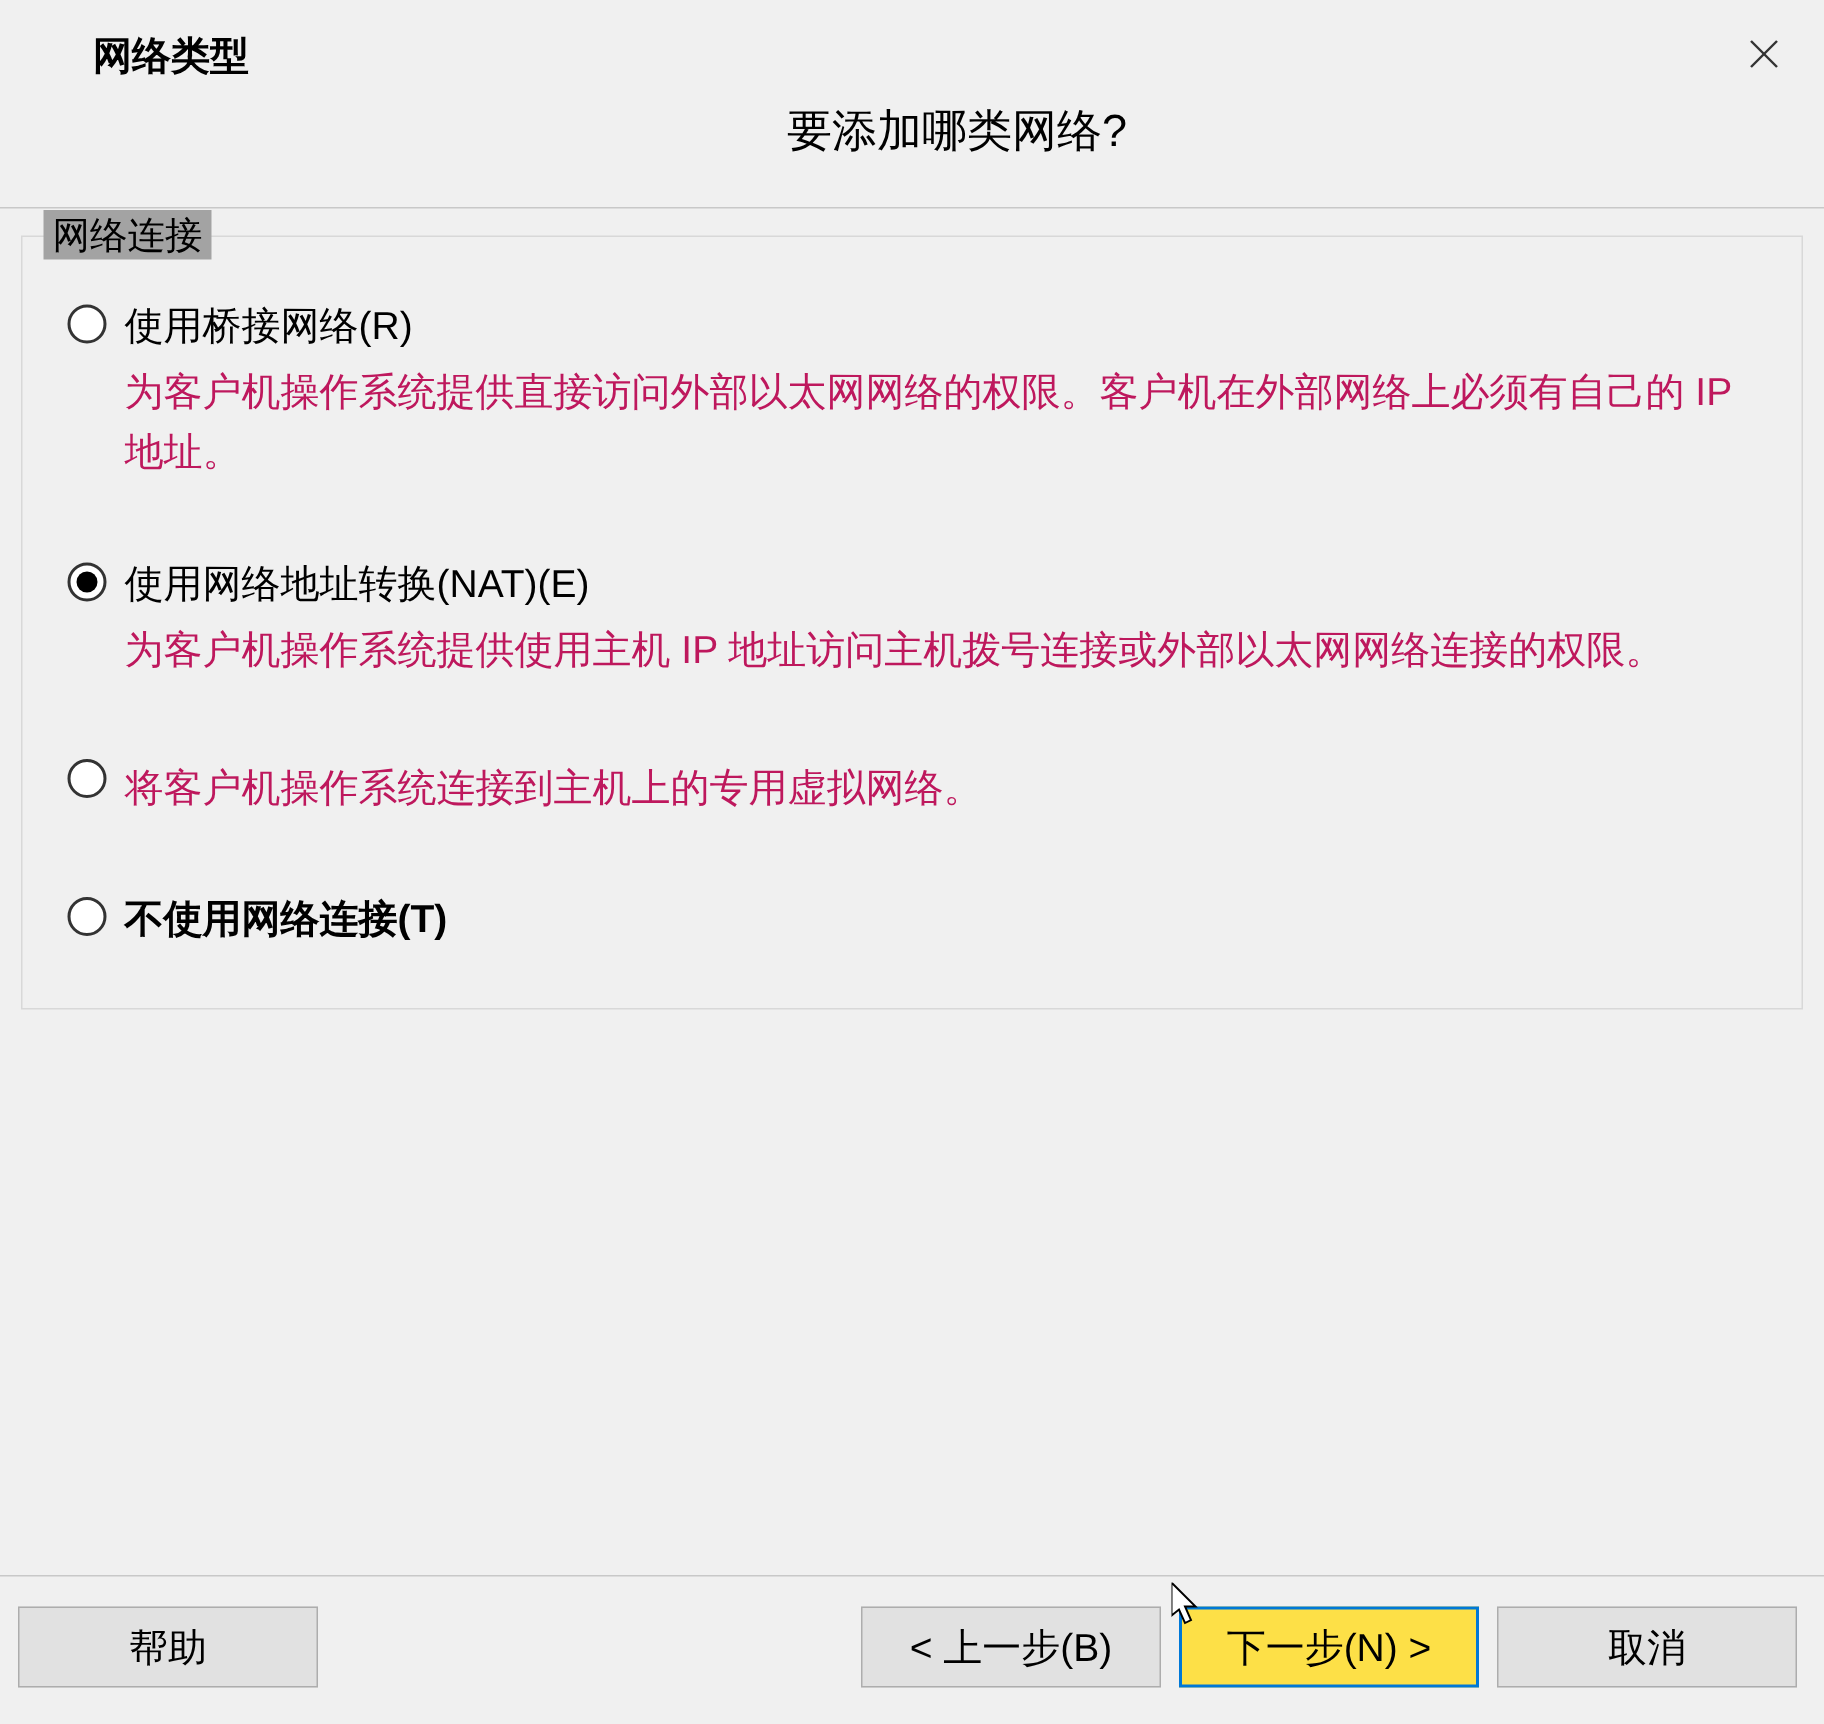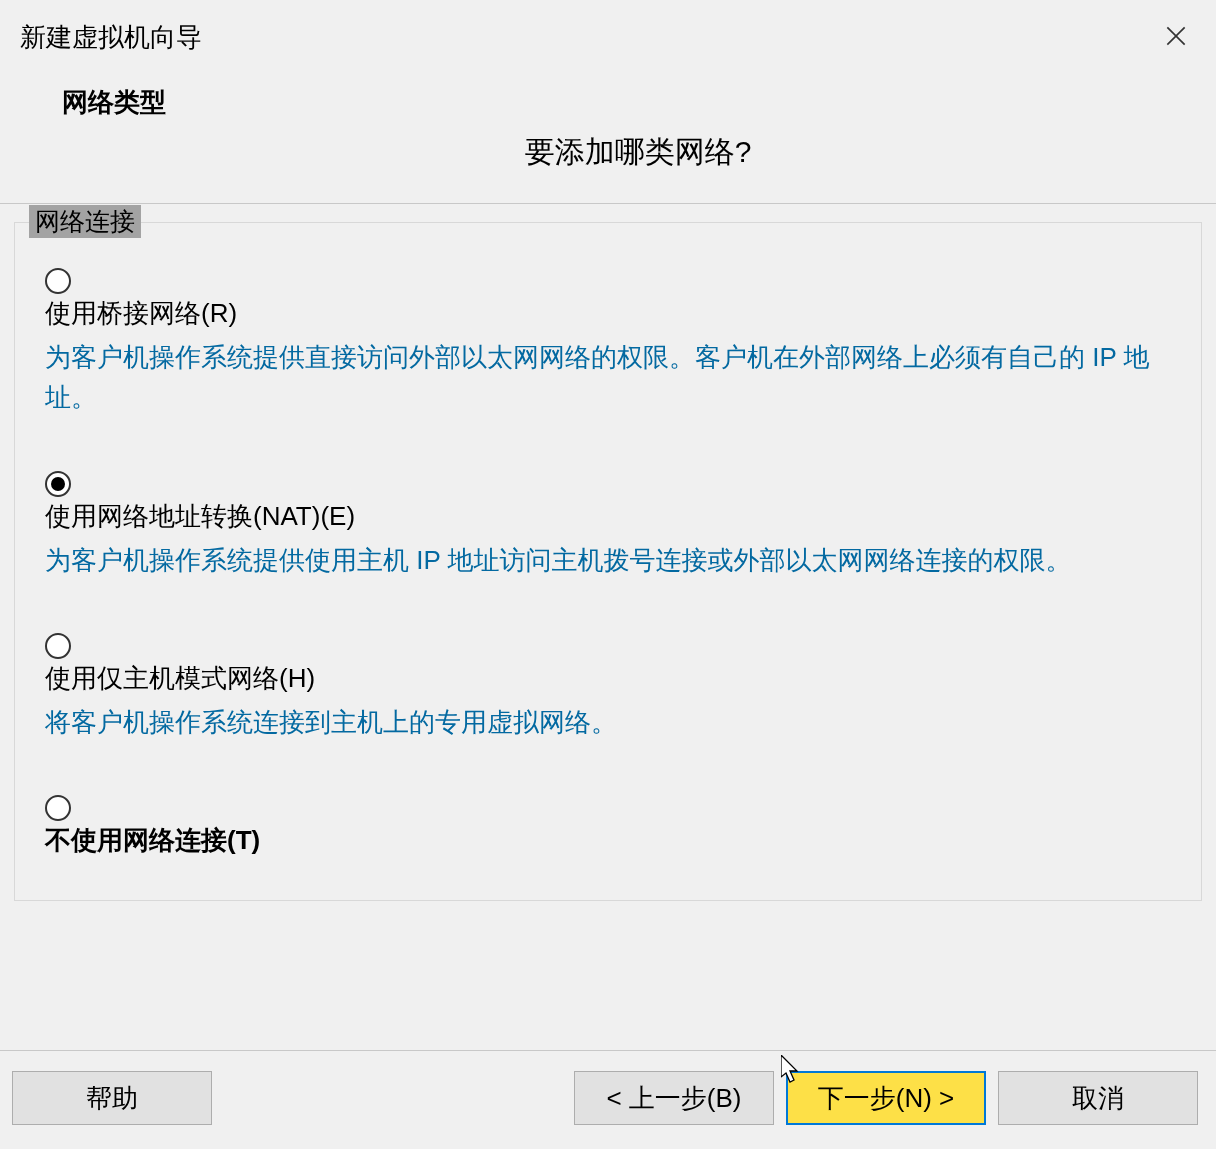--- a/index.html
+++ b/index.html
@@ -70,21 +70,20 @@
       top: -18px;
       left: 14px;
       background: #a3a3a3;
       padding: 0 6px;
       font-size: 25px;
     }
     .option {
       display: flex;
       align-items: flex-start;
       margin-bottom: 48px;
-      flex-direction: column;
     }
     .option:last-child { margin-bottom: 0; font-weight: bold; }
     .radio {
       width: 26px;
       height: 26px;
       border: 2px solid #333;
       border-radius: 50%;
       flex-shrink: 0;
       margin-top: 5px;
       margin-right: 12px;
@@ -105,21 +104,21 @@
     .option-text { flex: 1; }
     .option-label {
       font-size: 26px;
       line-height: 1.5;
       cursor: pointer;
     }
     .option-desc {
       font-size: 26px;
       line-height: 1.55;
       margin-top: 4px;
-      color: #0369a1;
+      color: #be185d;
     }
     .footer {
       display: flex;
       padding: 20px 18px 24px 12px;
       border-top: 1px solid #c8c8c8;
       gap: 12px;
       align-items: center;
     }
     .footer-spacer { flex: 1; }
     .btn {
@@ -139,21 +138,20 @@
     .cursor-arrow {
       position: absolute;
       pointer-events: none;
     }
   </style>
 </head>
 <body>
 
 <div class="header">
   <div class="header-left">
-    <div class="wizard-title">新建虚拟机向导</div>
     <div class="page-title">网络类型</div>
     <div class="page-subtitle">要添加哪类网络?</div>
   </div>
   <button class="close-btn">
     <svg viewBox="0 0 24 24" fill="none" stroke="#333" stroke-width="1.5">
       <line x1="4" y1="4" x2="20" y2="20"></line>
       <line x1="20" y1="4" x2="4" y2="20"></line>
     </svg>
   </button>
 </div>
@@ -176,21 +174,20 @@
       <span class="radio checked"></span>
       <div class="option-text">
         <div class="option-label">使用网络地址转换(NAT)(E)</div>
         <div class="option-desc">为客户机操作系统提供使用主机 IP 地址访问主机拨号连接或外部以太网网络连接的权限。</div>
       </div>
     </div>
 
     <div class="option">
       <span class="radio"></span>
       <div class="option-text">
-        <div class="option-label">使用仅主机模式网络(H)</div>
         <div class="option-desc">将客户机操作系统连接到主机上的专用虚拟网络。</div>
       </div>
     </div>
 
     <div class="option" style="margin-top:20px;">
       <span class="radio"></span>
       <div class="option-text">
         <div class="option-label">不使用网络连接(T)</div>
       </div>
     </div>

